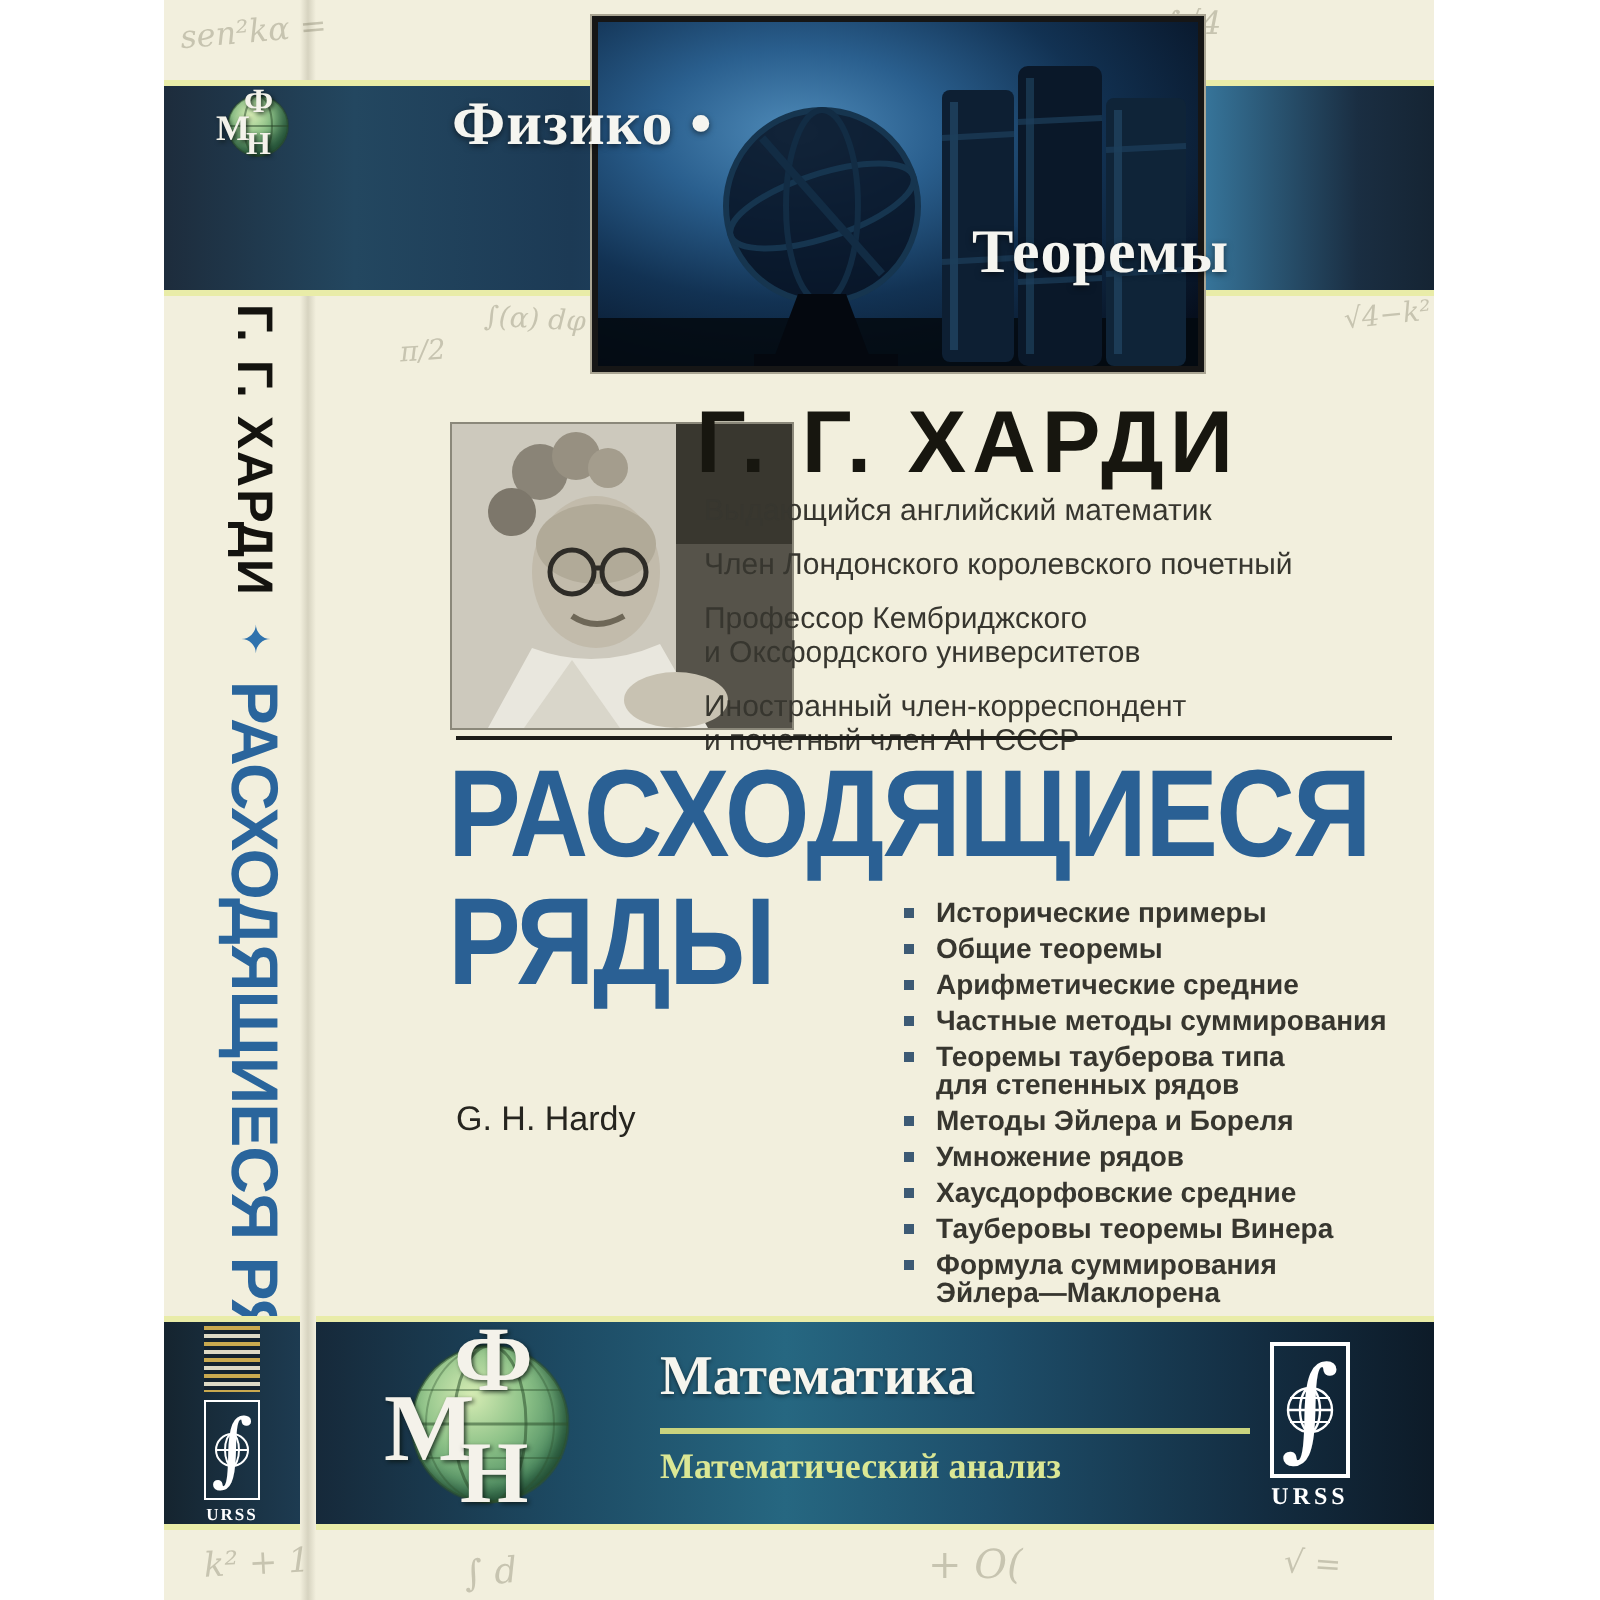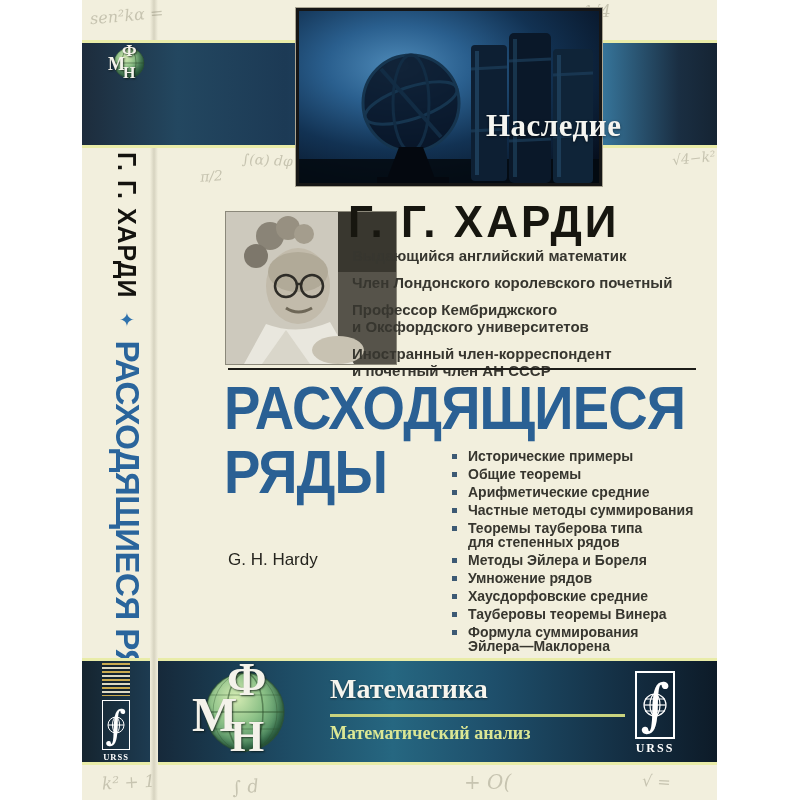--- a/index.html
+++ b/index.html
@@ -52,21 +52,21 @@
   .spine-author{font-size:25px;font-weight:bold;color:#14130f;letter-spacing:1px;}
   .spine-star{font-size:19px;color:#2f72ad;margin:0 13px;}
   .spine-title{font-size:33px;font-weight:bold;color:#2a659c;letter-spacing:-.5px;}
 
   
   .author-photo{position:absolute;left:144px;top:212px;width:170px;height:152px;background:#cfccc2;
       outline:1px solid #8b887a;}
   .author-name{position:absolute;left:266px;top:200px;font-size:44px;font-weight:bold;color:#17160f;
       letter-spacing:3px;line-height:1;}
   .creds{position:absolute;left:270px;top:247px;}
-  .cred{font-size:15px;font-weight:bold;color:#37362f;line-height:17px;margin-bottom:10px;white-space:pre-line;}
+  .cred{font-size:15px;font-weight:normal;color:#37362f;line-height:17px;margin-bottom:10px;white-space:pre-line;}
 
   .divider{position:absolute;left:146px;top:368px;width:468px;height:2px;background:#1d1c18;}
 
   
   .book-title{position:absolute;left:142px;top:376px;font-weight:bold;color:#2a6094;
       font-size:62px;line-height:64px;letter-spacing:-1px;transform:scaleX(.88);transform-origin:left top;white-space:nowrap;}
   .latin{position:absolute;left:146px;top:550px;color:#26251f;}
   .latin-author{font-size:17px;margin-bottom:10px;}
   .latin-title{font-size:19px;letter-spacing:1.5px;}
 
@@ -174,21 +174,22 @@
         <circle cx="112" cy="92" r="48" fill="none" stroke="#16354f" stroke-width="3"></circle>
         <ellipse cx="112" cy="92" rx="48" ry="16" fill="none" stroke="#16354f" stroke-width="3" transform="rotate(-18 112 92)"></ellipse>
         <ellipse cx="112" cy="92" rx="18" ry="48" fill="none" stroke="#122c44" stroke-width="3"></ellipse>
         <line x1="82" y1="58" x2="142" y2="126" stroke="#122c44" stroke-width="4"></line>
 
         <path d="M100 136 L124 136 L136 168 L88 168 Z" fill="#04080f"></path>
         <rect x="78" y="166" width="72" height="6" fill="#04080f"></rect>
       </svg>
     </div>
 
-    <div class="series-line sl3">Наследие</div>
+    <div class="series-line sl1">Физико •</div>
+    <div class="series-line sl3">Теоремы</div>
 
     <div class="spine-text">
       <span class="spine-author">Г. Г. ХАРДИ</span>
       <span class="spine-star">✦</span>
       <span class="spine-title">РАСХОДЯЩИЕСЯ РЯДЫ</span>
     </div>
 
     <div class="author-photo">
       <svg width="170" height="152" viewBox="0 0 170 152">
         <rect width="170" height="152" fill="#cdc9bd"></rect>

